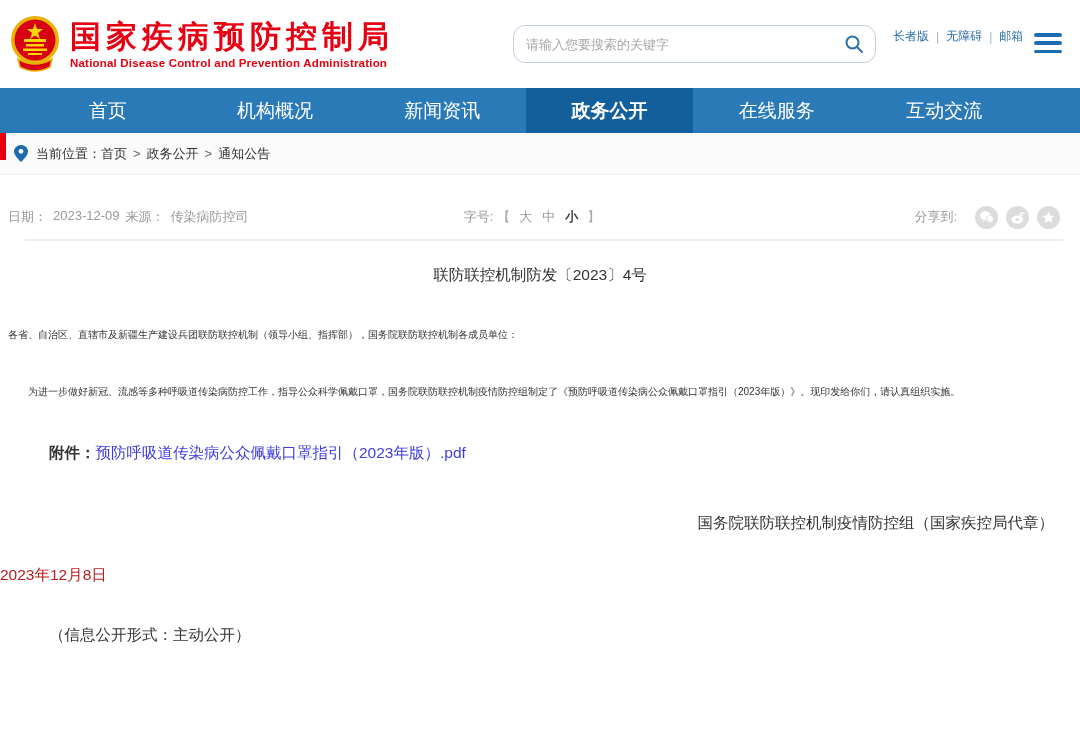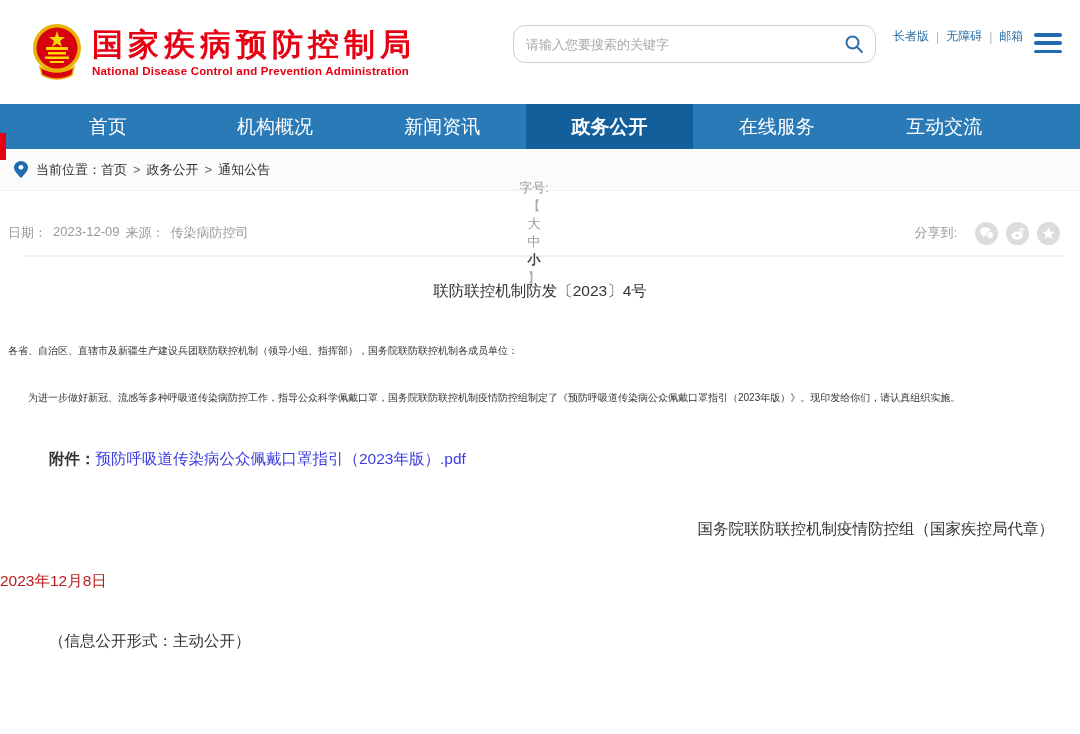--- a/index.html
+++ b/index.html
@@ -1,20 +1,20 @@
 <!DOCTYPE html>
 <html><head>
 <meta charset="utf-8">
 <style>
   * { margin:0; padding:0; box-sizing:border-box; }
   html,body { width:1080px; height:734px; background:#fff; overflow:hidden;
     font-family:"Liberation Sans","DejaVu Sans",sans-serif; }
 
   
-  .header { height:104px; display:flex; align-items:center; padding:0 32px; background:#fff; position:relative; }
+  .header { height:88px; display:flex; align-items:center; padding:0 10px; background:#fff; position:relative; }
   .logo-wrap { display:flex; align-items:center; }
   .emblem { width:50px; height:62px; margin-right:10px; flex:0 0 auto; }
   .site-title { color:#e60012; }
   .site-title .cn { font-size:31px; font-weight:bold; letter-spacing:5px; line-height:34px; }
   .site-title .en { font-size:11.5px; font-weight:bold; margin-top:3px; letter-spacing:0.2px; }
   .search-box { position:absolute; left:513px; top:25px; width:363px; height:38px;
     border:1px solid #c3d0dd; border-radius:12px; background:#fff; display:flex; align-items:center; }
   .search-box input { flex:1; border:none; outline:none; padding:0 12px; font-size:13px; color:#333;
     font-family:inherit; background:transparent; }
   .search-box input::placeholder { color:#a9a9a9; }
@@ -44,34 +44,34 @@
   .breadcrumb .bsep { margin:0 6px; color:#666; }
 
   
   .main { position:relative; }
   .article-title { margin-top:46px; text-align:center; font-size:21.5px; font-weight:bold;
     color:#3c3c3c; height:26px; line-height:26px; }
   .meta-row { margin:30px 20px 0 8px; height:24px; display:flex; align-items:center;
     font-size:13px; color:#999; }
   .meta-left { flex:1; display:flex; white-space:nowrap; }
   .meta-left span { margin-right:6px; }
-  .fontsize { display:flex; align-items:center; white-space:nowrap;flex-direction:column; }
+  .fontsize { display:flex; align-items:center; white-space:nowrap; }
   .fontsize .bracket { margin:0 4px; color:#aaa; }
   .fontsize .fs-opt { margin:0 5px; cursor:pointer; color:#999; }
   .fontsize .fs-opt.current { color:#444; font-weight:bold; }
   .share-zone { flex:1; display:flex; justify-content:flex-end; align-items:center; }
   .share-label { margin-right:10px; }
   .share-ic { width:23px; height:23px; border-radius:50%; background:#dcdcdc; margin-left:8px;
     display:flex; align-items:center; justify-content:center; cursor:pointer; color:#fff; font-size:12px; }
   .divider { margin:10px 17px 0 25px; border-bottom:2px solid #efefef; }
 
   .doc-number { margin-top:24px; text-align:center; font-size:15.5px; color:#333; height:22px; }
   .para { font-size:10px; color:#333; line-height:30px; margin:0 4px 0 8px; }
   .para1 { margin-top:36px; height:24px; line-height:24px; }
-  .para2 { margin-top:20px; text-indent:2em; }
+  .para2 { margin-top:30px; text-indent:2em; }
   .attachment { margin:36px 0 0 49px; font-size:15.5px; height:22px; }
   .attachment b { color:#333; }
   .attachment a { color:#3c3ce0; text-decoration:none; cursor:pointer; }
   .sig-line { margin-top:48px; text-align:right; margin-right:26px; font-size:15.5px; color:#333; height:22px; }
   .date-line { margin-top:30px; margin-right:30px; font-size:15.5px; color:#b91c1c; height:22px; }
   .pub-note { margin:38px 0 0 49px; font-size:15.5px; color:#333; height:22px; }
 </style>
 </head>
 <body>
 

